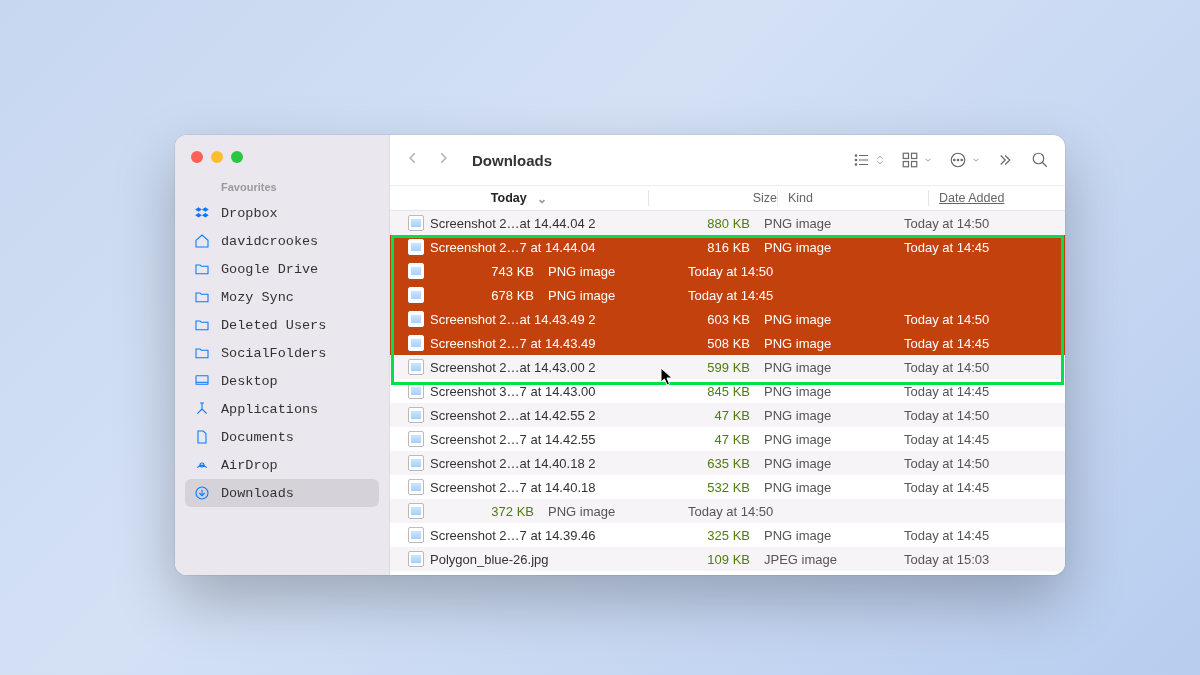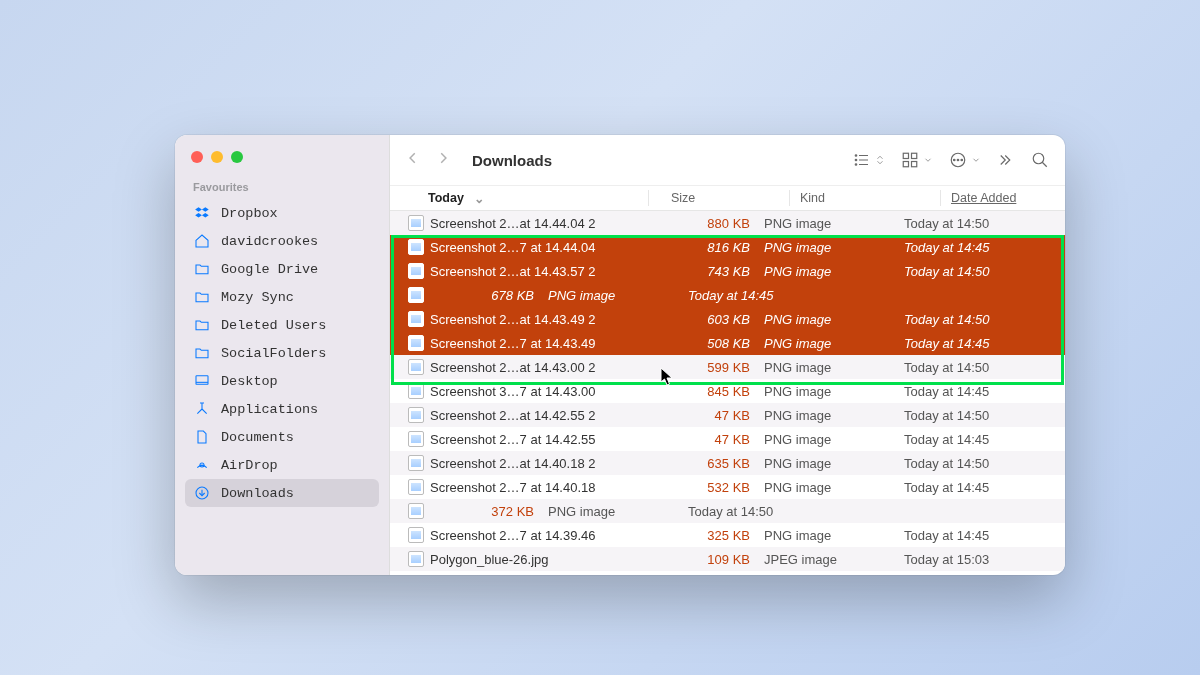--- a/index.html
+++ b/index.html
@@ -22,21 +22,21 @@
   
   .sidebar {
     width: 215px;
     background: #ebe7ee;
     padding: 14px 10px 14px 10px;
     border-right: 1px solid #ddd;
   }
   .traffic { display:flex; gap:8px; padding: 2px 0 18px 6px; }
   .traffic span { width:12px; height:12px; border-radius:50%; display:block; }
   .tl-close{background:#ff5f57;} .tl-min{background:#febc2e;} .tl-max{background:#28c840;}
-  .sb-label{ font-size:11px; font-weight:600; color:#9a9a9e; padding:0 8px 6px; }
+  .sb-label{ font-size:11px; font-weight:600; color:#9a9a9e; padding:0 8px 6px;margin-left:28px; }
   .sb-item{
     display:flex; align-items:center; gap:10px;
     padding:5px 8px; border-radius:6px; font-size:13.5px; color:#333;
     cursor:default;
     font-family:Liberation Mono, monospace;
   }
   .sb-item.active{ background:#d6d2da; }
   .sb-icon{ width:18px; height:18px; display:flex; align-items:center; justify-content:center; color:#0a7aff; }
   .sb-icon svg{ width:16px; height:16px; stroke:#0a7aff; stroke-width:1.6; fill:none; }
   .sb-icon.fill svg{ fill:#0a7aff; stroke:none;}
@@ -53,46 +53,46 @@
   .tb-btn{display:flex;align-items:center;gap:4px;color:#6a6a6a;}
   .tb-btn svg{width:18px;height:18px;stroke:#6a6a6a;stroke-width:1.6;fill:none;}
   .tb-sm svg{width:10px;height:10px;}
   
   .cols{
     display:flex; align-items:center;
     font-size:12.5px; color:#666;
     border-bottom:1px solid #e6e6e6;
     height:25px;
   }
-  .col-name{width:258px; padding-left:38px; font-weight:700; color:#222; display:flex;align-items:center;gap:10px;}
+  .col-name{width:258px; font-weight:700; color:#222; display:flex;align-items:center;gap:10px;justify-content:center;}
   .col-name .chev{color:#999;}
-  .col-size{width:118px; text-align:left;margin-left:12px;}
+  .col-size{width:118px; text-align:right;}
   .col-kind{width:140px;}
   .col-date{flex:1;text-decoration:underline;}
   .cols .sep{border-left:1px solid #e6e6e6; height:16px; margin-right:10px;}
   
   .rows{ position:relative; }
   .row{
     display:flex; align-items:center;
     height:24px; font-size:13px; color:#333;
     padding-left:18px;
   }
   .row:nth-child(odd){ background:#f6f4f7; }
   .row.sel{ background:#c2410c; color:#fff; }
   .row .ficon{
     width:16px;height:16px; background:#fff; border:1px solid #bbb; border-radius:2px;
     margin-right:6px; display:inline-block; position:relative;
   }
   .row.sel .ficon{border-color:#fff;}
   .row .ficon::after{content:"";position:absolute;left:2px;top:3px;right:2px;bottom:3px;background:linear-gradient(#cde4ff,#a8cfff);}
   .row .name{ width:216px; white-space:nowrap; overflow:hidden; }
-  .row .size{ width:118px; text-align:right; padding-right:14px; color:#c2410c;}
+  .row .size{ width:118px; text-align:right; padding-right:14px; color:#4d7c0f;}
   .row .kind{ width:140px; color:#555;}
   .row .date{ flex:1; color:#555;}
-  .row.sel .size,.row.sel .kind,.row.sel .date{color:#fff;font-style:italic;}
+  .row.sel .size,.row.sel .kind,.row.sel .date{color:#fff;}
   .hl-box{
     position:absolute; left:1px; right:1px;
     border:3px solid #00e04b; pointer-events:none;
   }
   .cursor{
     position:absolute; width:16px; height:20px; z-index:20;
   }
 </style>
 </head>
 <body>
@@ -288,21 +288,20 @@
         </div>
         <div class="row sel">
           <span class="ficon"></span>
     <span class="name">Screenshot 2…7 at 14.44.04</span>
     <span class="size">816 KB</span>
     <span class="kind">PNG image</span>
     <span class="date">Today at 14:45</span>
         </div>
         <div class="row sel">
           <span class="ficon"></span>
-    <span class="name">Screenshot 2…at 14.43.57 2</span>
     <span class="size">743 KB</span>
     <span class="kind">PNG image</span>
     <span class="date">Today at 14:50</span>
         </div>
         <div class="row sel">
           <span class="ficon"></span>
     <span class="size">678 KB</span>
     <span class="kind">PNG image</span>
     <span class="date">Today at 14:45</span>
         </div>

